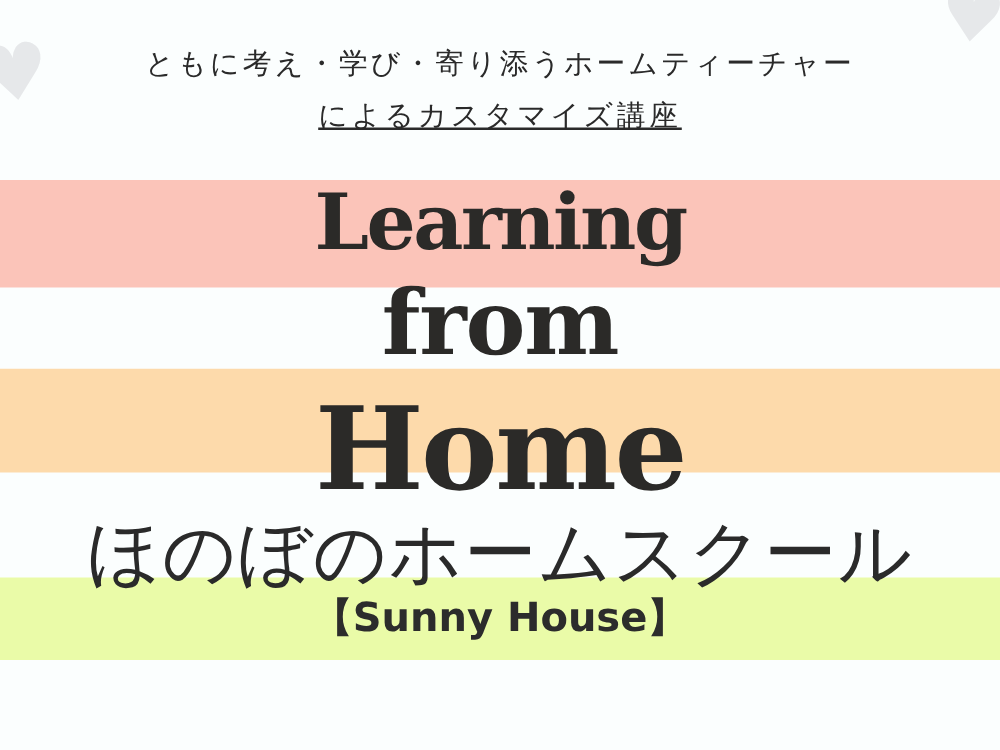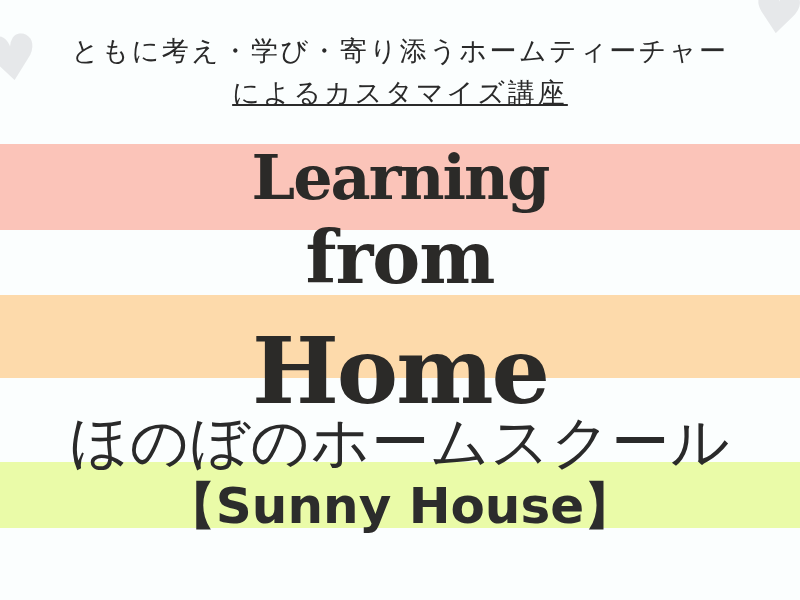--- a/index.html
+++ b/index.html
@@ -70,57 +70,57 @@
     z-index: 3;
     width: 800px;
     text-align: center;
     color: #272727;
   }
 
   
   .catch {
     top: 30px;
     font-family: "DejaVu Sans", "Liberation Sans", sans-serif;
-    font-size: 27px;
+    font-size: 23px;
     line-height: 42px;
     letter-spacing: 2.5px;
     color: #2a2a2a;
     white-space: nowrap;
   }
   .catch .line2 { letter-spacing: 3px; text-decoration: underline; }
 
   
   .display {
     font-family: "DejaVu Serif", "Liberation Serif", serif;
     font-weight: 700;
     color: #2b2a28;
     letter-spacing: -1px;
     line-height: 1;
     white-space: nowrap;
   }
   .d-learning { top: 147px;  font-size: 62px;  letter-spacing: -2px; }
   .d-from     { top: 222px;  font-size: 72px;  letter-spacing: -1px; }
-  .d-home     { top: 313px;  font-size: 92px;  letter-spacing: -2px; margin-top: 12px; }
+  .d-home     { top: 313px;  font-size: 92px;  letter-spacing: -2px; }
 
   
   .subtitle {
     top: 404px;
     font-family: "DejaVu Sans", "Liberation Sans", sans-serif;
     font-size: 58px;
     letter-spacing: 1px;
     color: #2a2a2a;
     white-space: nowrap;
   }
 
   
   .brand {
     top: 473px;
     font-family: "DejaVu Sans", "Liberation Sans", sans-serif;
     font-weight: 700;
-    font-size: 50px;
+    font-size: 32px;
     letter-spacing: 0px;
     color: #2c2c2c;
     white-space: nowrap;
   }
 </style>
 </head>
 <body>
 
 <div id="slide">
 

